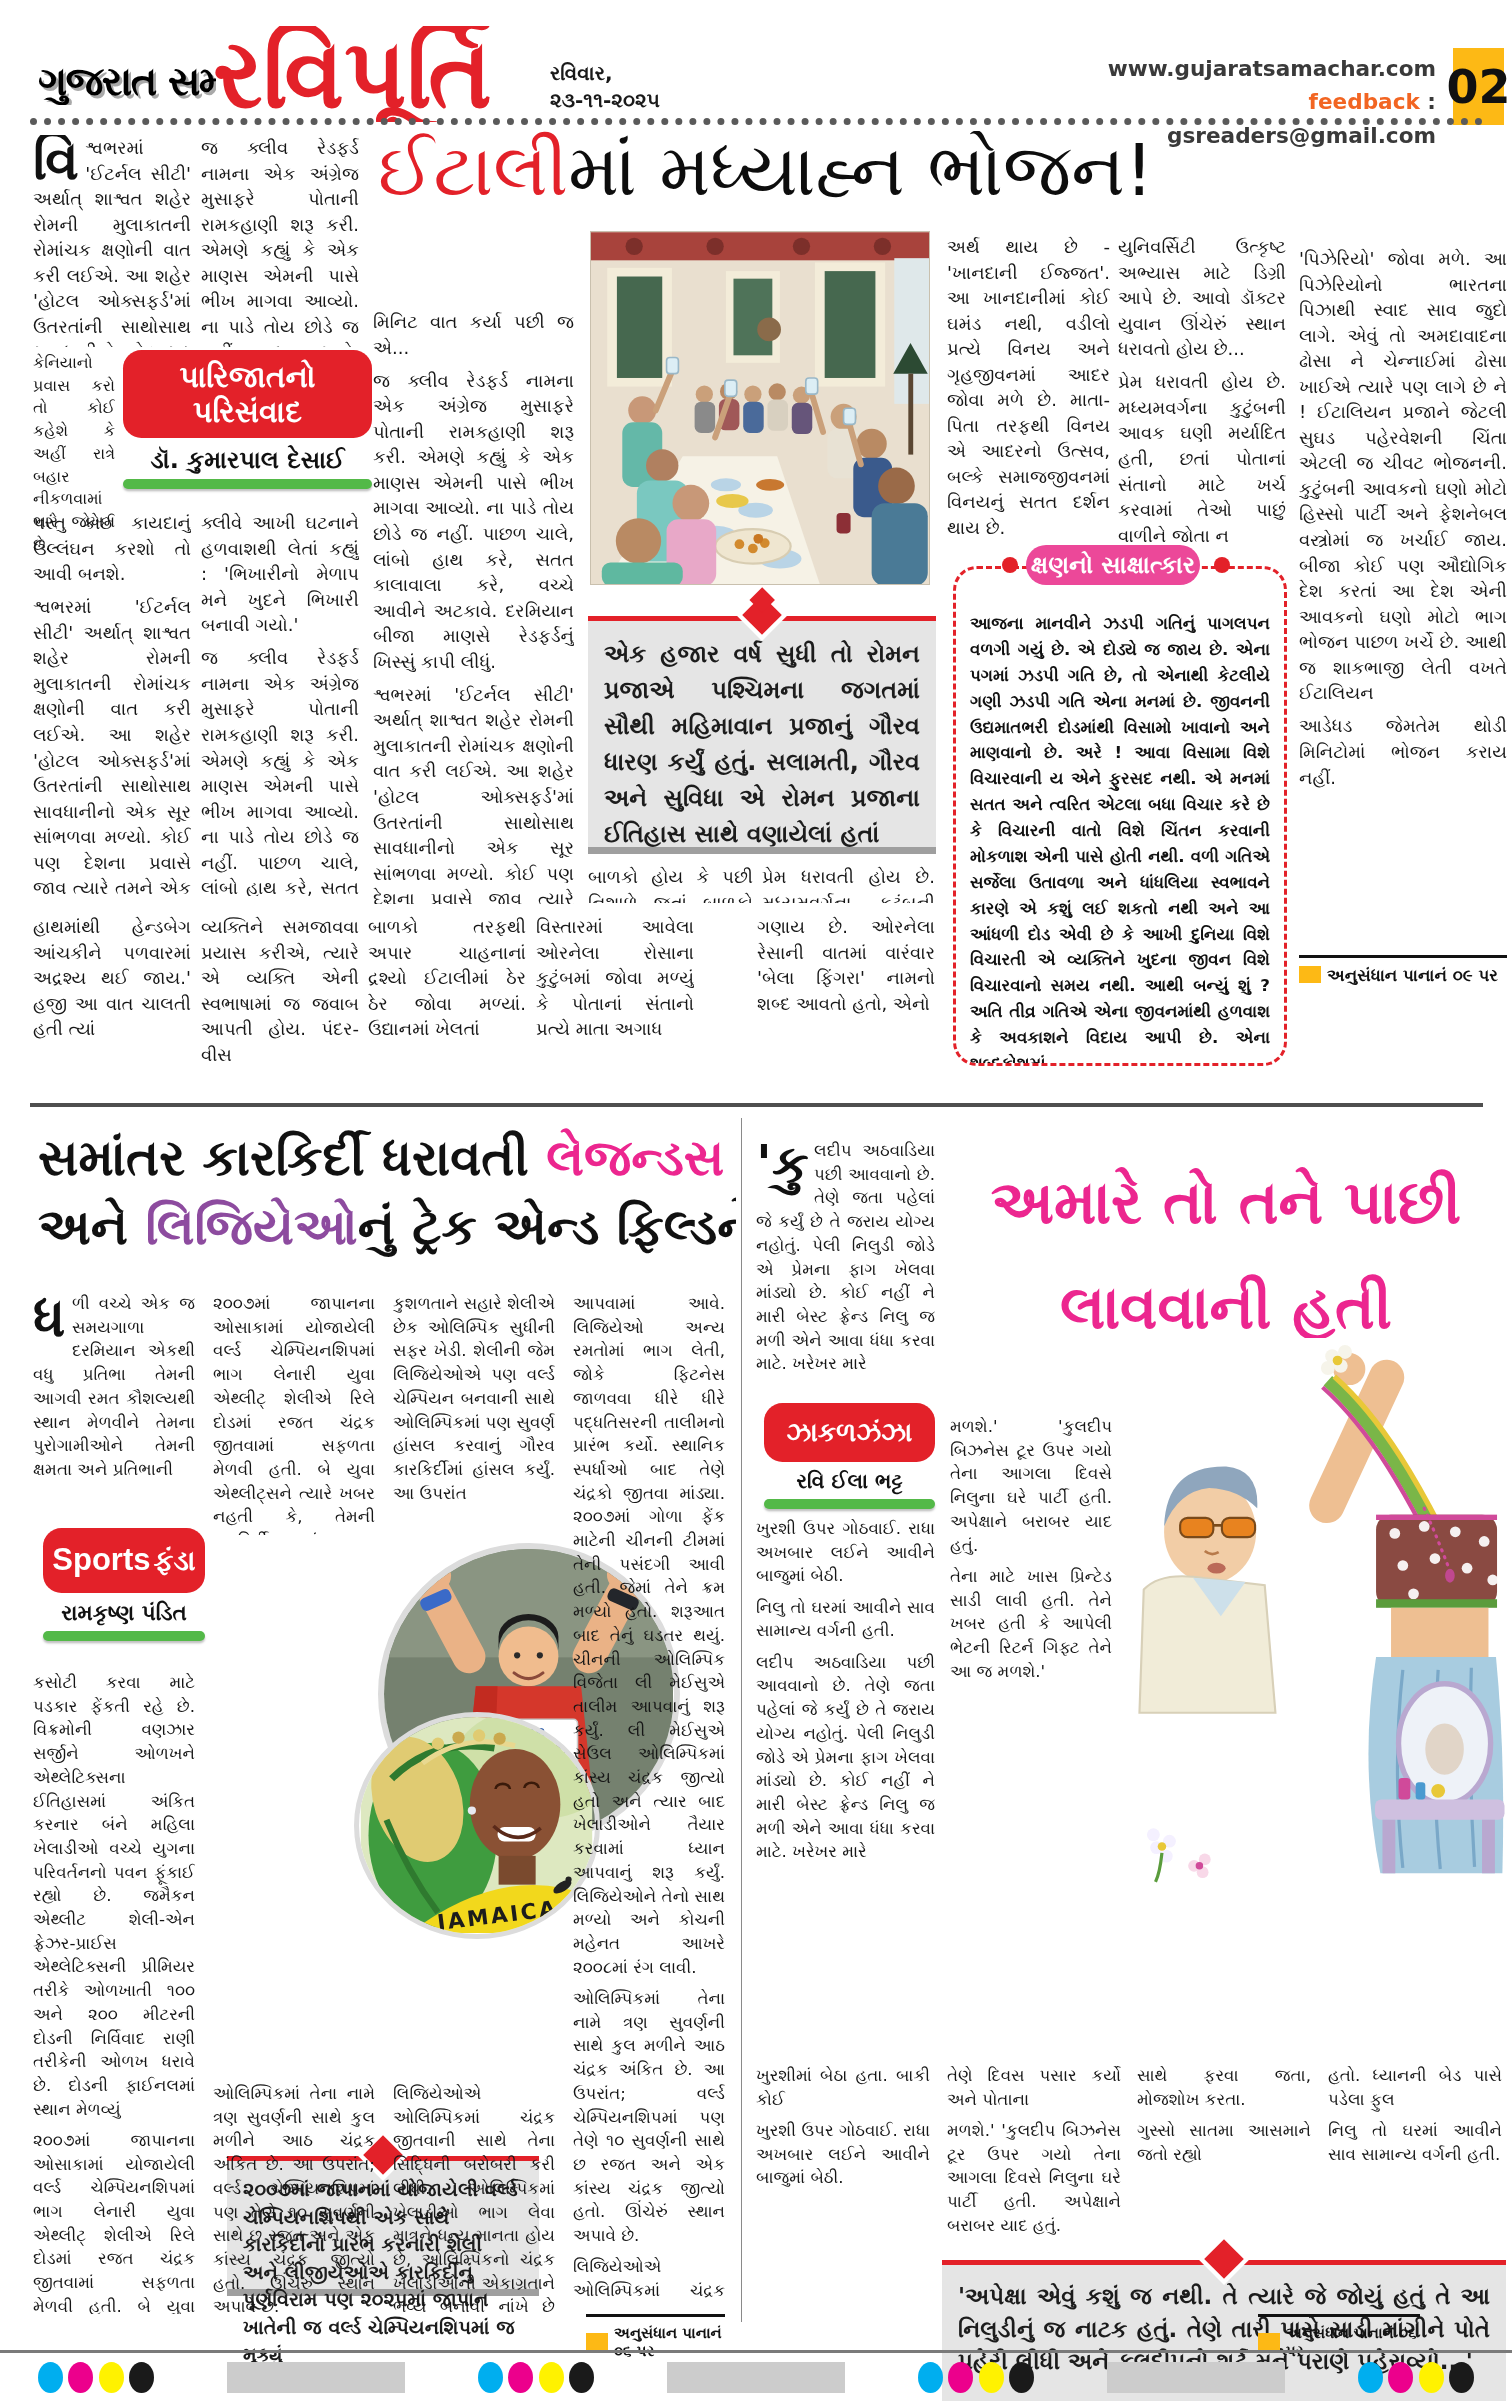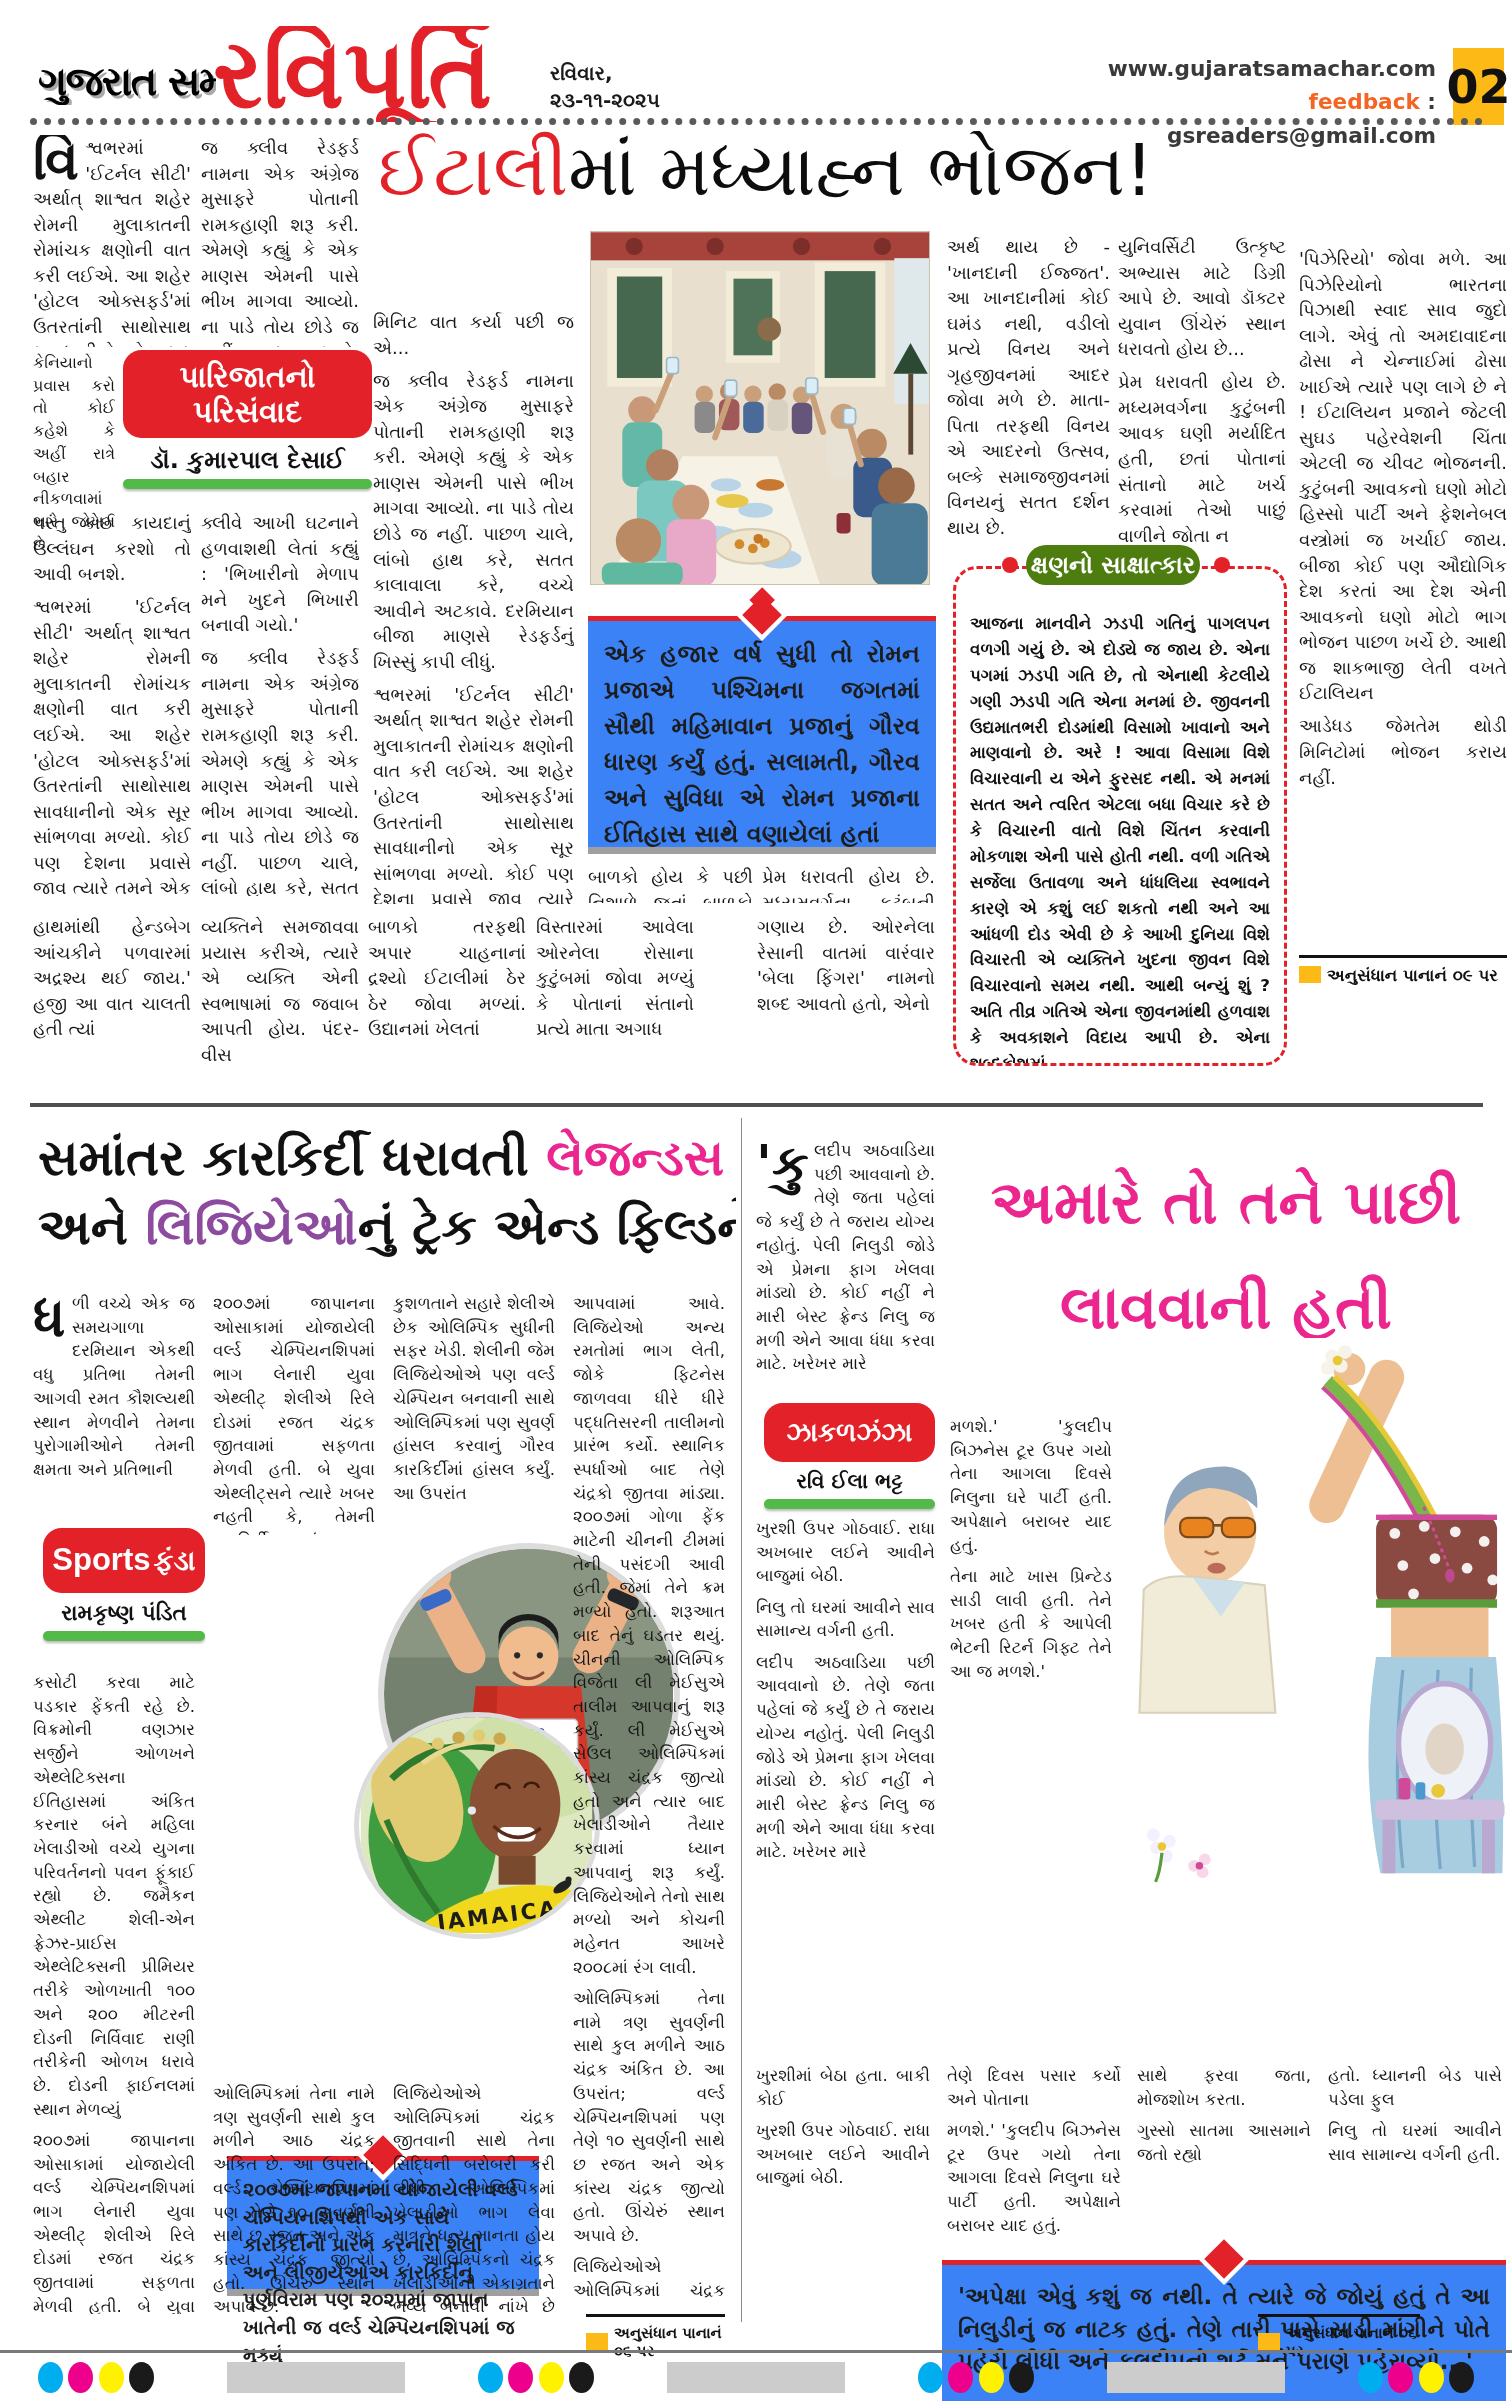--- a/index.html
+++ b/index.html
@@ -22,26 +22,26 @@
   .dotted-rule { border-top:7px dotted #5a5a5a; }
   
   .hl1 { font-size:72px; font-weight:normal; line-height:1.1; }
   .hl-red { color:#e32129; } .hl-blk { color:#0d0d0d; }
   
   .colbox { background:#e32129; border-radius:18.4px; color:#fff; font-weight:bold; text-align:center; padding:8.6px 4.3px; }
   .colbox .l1 { font-size:30px; line-height:1.18; }
   .cb-author { text-align:center; font-size:24px; font-weight:bold; color:#111; padding:7.6px 0 5.4px; }
   .green-bar { height:10.3px; background:#53b948; border-radius:5.4px; box-shadow:0 2.2px 2.2px rgba(0,0,0,.25); }
   
-  .pq { background:#3b82f6; border-bottom:7px solid #9f9f9f; padding:15px 16px; font-weight:bold; color:#1c1c1c; position:relative; }
+  .pq { background:#e5e5e5; border-bottom:7px solid #9f9f9f; padding:15px 16px; font-weight:bold; color:#1c1c1c; position:relative; }
   .pq-top { position:absolute; left:0; right:0; top:-5.4px; height:5.4px; background:#e32129; }
   .dmd { position:absolute; width:28px; height:28px; background:#e32129; transform:rotate(45deg); top:-20.5px; left:50%; margin-left:-14px; box-shadow:0 0 0 4.3px #fff; }
   .dmd.small { width:18.4px; height:18.4px; top:-30px; margin-left:-9.2px; box-shadow:none; }
   
-  .pill { background:#4d7c0f; color:#fff; border-radius:32px; font-size:24px; font-weight:bold; display:flex; align-items:center; justify-content:center; }
+  .pill { background:#ec4899; color:#fff; border-radius:32px; font-size:24px; font-weight:bold; display:flex; align-items:center; justify-content:center; }
   .pilldot { width:16px; height:16px; border-radius:50%; background:#e32129; }
   .dashedbox { border:3.8px dashed #e32129; border-radius:24px; padding:42px 14px 10.8px; font-weight:bold; font-size:16.7px; line-height:1.55; text-align:justify; color:#111; overflow:hidden; }
   
   .cont { border-top:3.2px solid #111; padding-top:6.5px; font-weight:bold; font-size:16.7px; color:#111; display:flex; align-items:center; gap:6.5px; }
   .contsq { width:21.6px; height:17.3px; background:#fdb915; display:inline-block; flex:0 0 auto; }
   .rule-h { border-top:4.9px solid #4f4f4f; }
   .rule-v { border-left:1.6px solid #8a8a8a; }
   
   .hl2 { font-size:50px; font-weight:bold; text-align:center; line-height:1.28; color:#111; }
   .pk { color:#ec268f; } .pu { color:#8d4b9f; }

